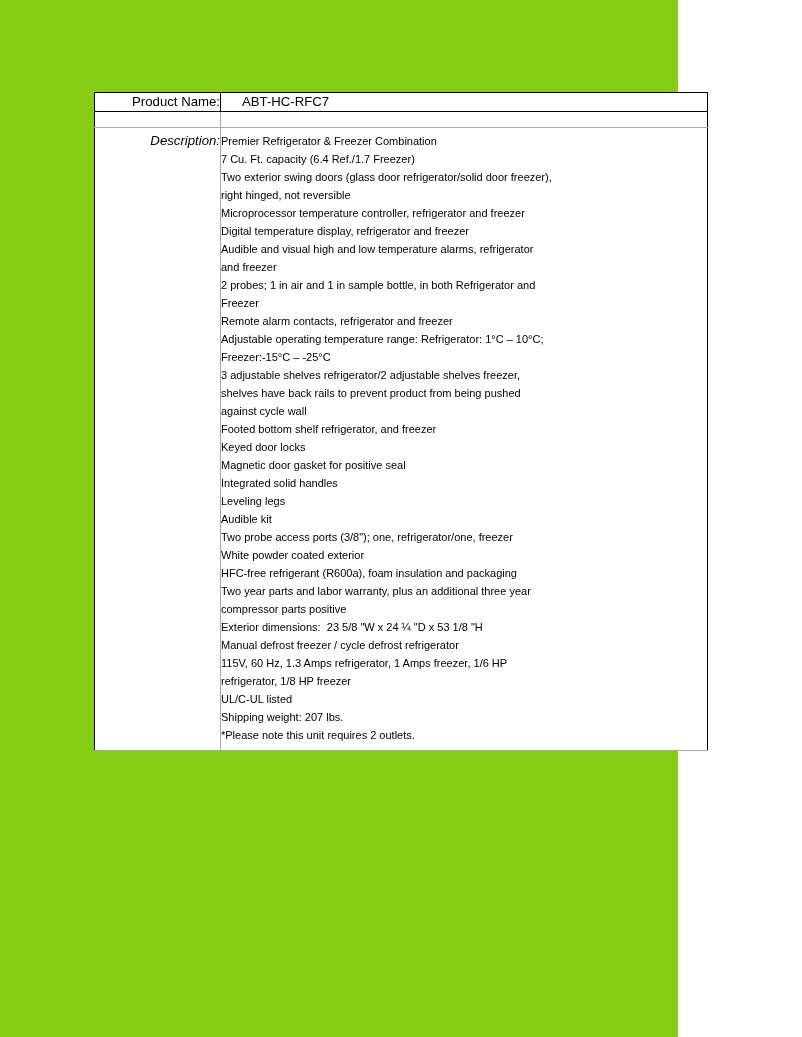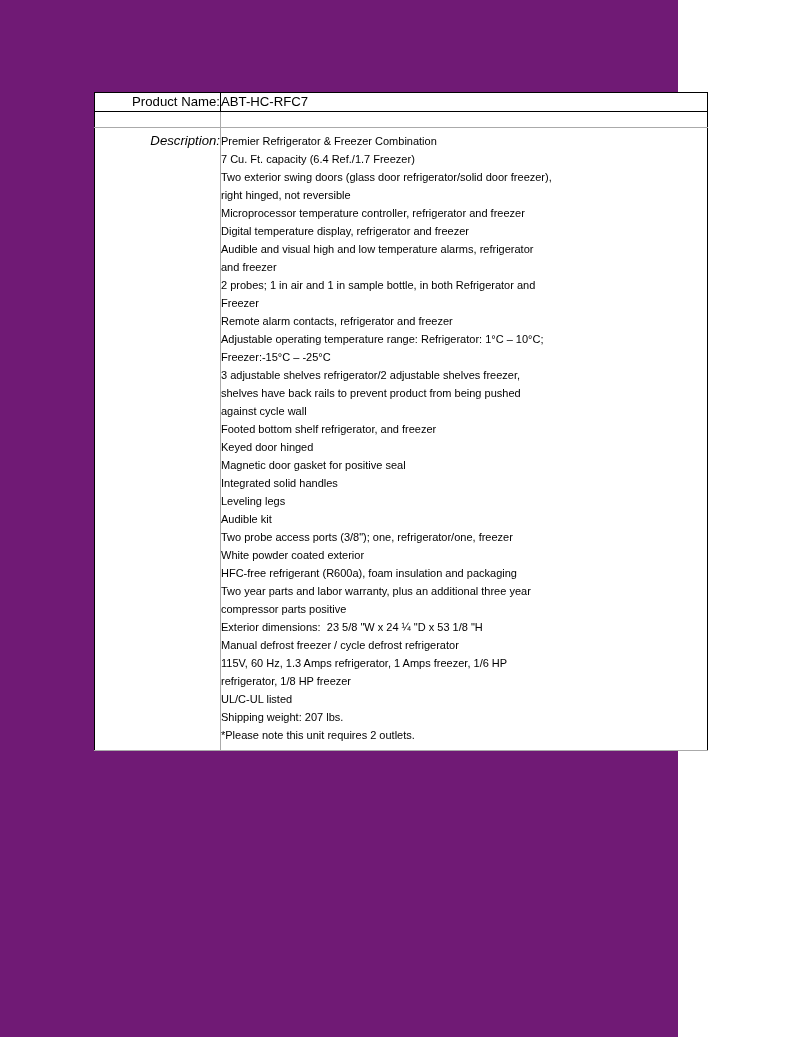--- a/index.html
+++ b/index.html
@@ -13,21 +13,21 @@
     height: 1037px;
     font-family: "Liberation Sans", sans-serif;
     color: #000000;
     -webkit-font-smoothing: antialiased;
   }
 
   .page {
     position: relative;
     width: 678px;
     height: 1037px;
-    background: #701a75;
+    background: #84cc16;
   }
 
   
   .spec-table {
     position: absolute;
     left: 94px;
     top: 92px;
     width: 613px;
     border-collapse: collapse;
     table-layout: fixed;
@@ -62,20 +62,21 @@
   .row-name .cell-label {
     border-top: 1.6px solid #000000;
     border-left: 1.6px solid #000000;
     border-bottom: 1.6px solid #000000;
     border-right: 1.1px solid #000000;
   }
   .row-name .cell-value {
     border-top: 1.6px solid #000000;
     border-right: 1.6px solid #000000;
     border-bottom: 1.6px solid #000000;
+    padding-left: 21px;
   }
 
   
   .row-spacer .cell-label {
     border-left: 1.6px solid #000000;
     border-right: 1.1px solid #aaaaaa;
     border-bottom: 1.1px solid #aaaaaa;
     height: 15px;
   }
   .row-spacer .cell-value {
@@ -142,21 +143,21 @@
               <span class="desc-line">and freezer</span>
               <span class="desc-line">2 probes; 1 in air and 1 in sample bottle, in both Refrigerator and</span>
               <span class="desc-line">Freezer</span>
               <span class="desc-line">Remote alarm contacts, refrigerator and freezer</span>
               <span class="desc-line">Adjustable operating temperature range: Refrigerator: 1°C – 10°C;</span>
               <span class="desc-line">Freezer:-15°C – -25°C</span>
               <span class="desc-line">3 adjustable shelves refrigerator/2 adjustable shelves freezer,</span>
               <span class="desc-line">shelves have back rails to prevent product from being pushed</span>
               <span class="desc-line">against cycle wall</span>
               <span class="desc-line">Footed bottom shelf refrigerator, and freezer</span>
-              <span class="desc-line">Keyed door hinged</span>
+              <span class="desc-line">Keyed door locks</span>
               <span class="desc-line">Magnetic door gasket for positive seal</span>
               <span class="desc-line">Integrated solid handles</span>
               <span class="desc-line">Leveling legs</span>
               <span class="desc-line">Audible kit</span>
               <span class="desc-line">Two probe access ports (3/8"); one, refrigerator/one, freezer</span>
               <span class="desc-line">White powder coated exterior</span>
               <span class="desc-line">HFC-free refrigerant (R600a), foam insulation and packaging</span>
               <span class="desc-line">Two year parts and labor warranty, plus an additional three year</span>
               <span class="desc-line">compressor parts positive</span>
               <span class="desc-line">Exterior dimensions:  23 5/8 "W x 24 ¼ "D x 53 1/8 "H</span>

